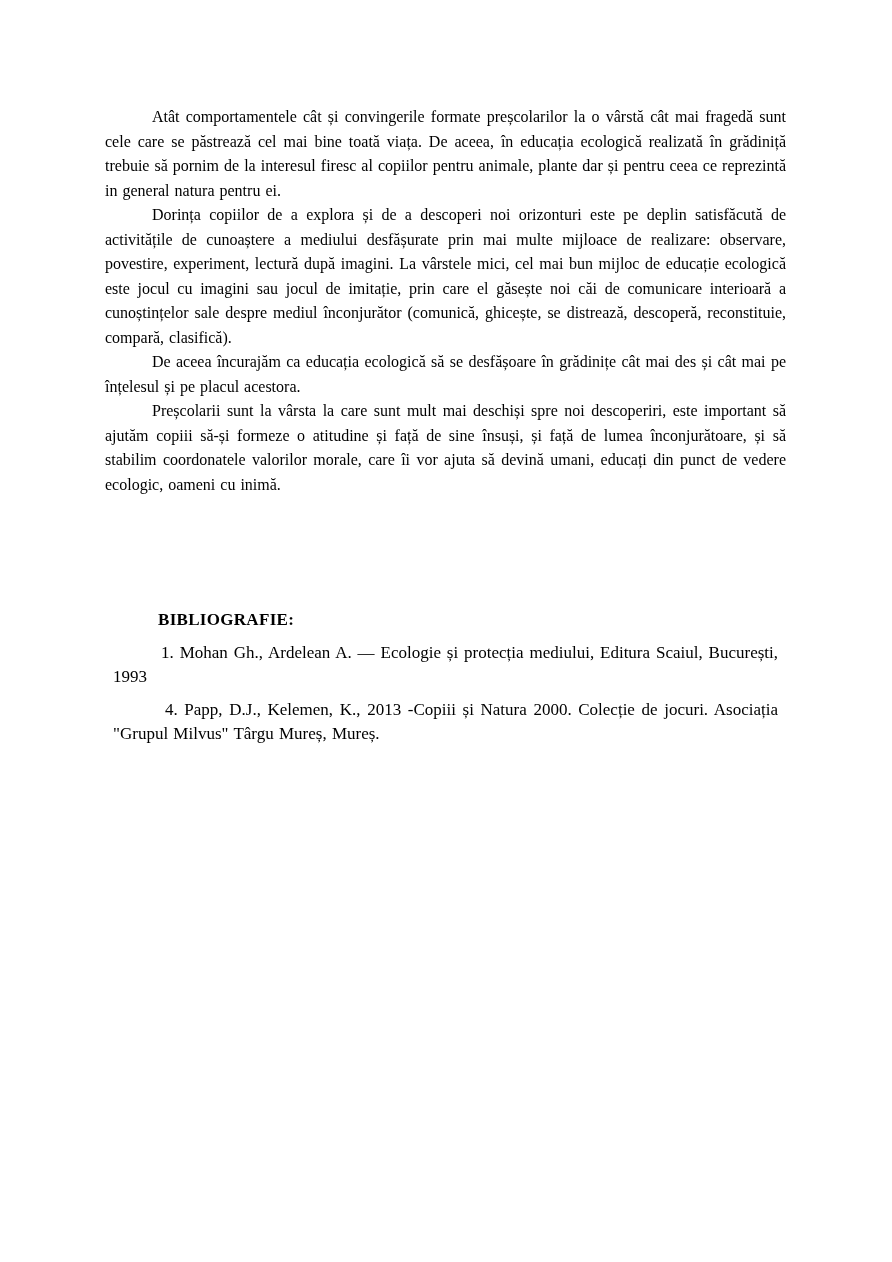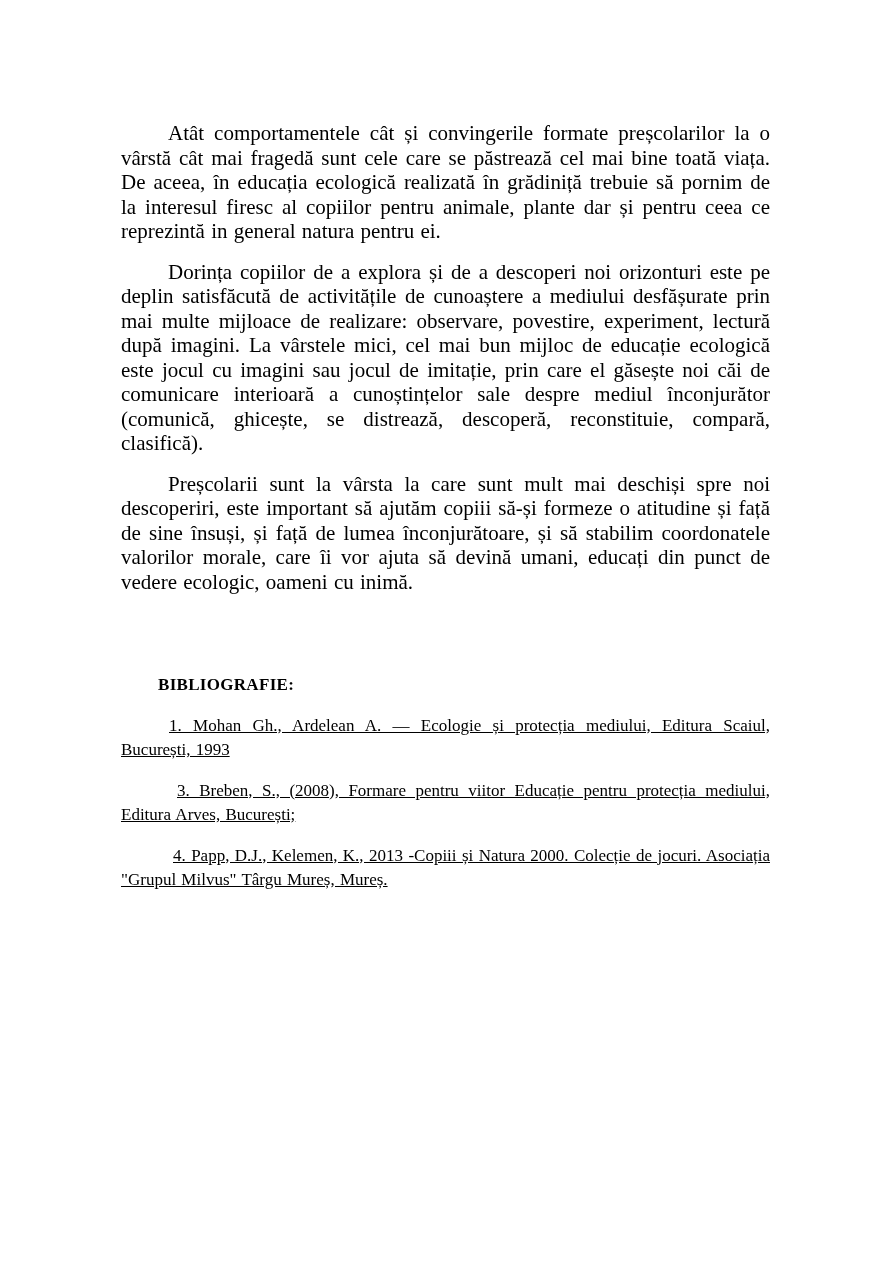--- a/index.html
+++ b/index.html
@@ -16,65 +16,64 @@
     color: #000000;
     overflow: hidden;
   }
   .content {
     position: absolute;
     left: 105px;
     top: 105px;
     width: 681px;
   }
   .body-par {
-    margin: 16px;
-    font-size: 21px;
+    margin: 0;
+    font-size: 16px;
     line-height: 24.5px;
     text-align: justify;
     text-indent: 47px;
     word-spacing: 1px;
   }
   .bib-heading {
-    margin: 79px 0 0 0;
+    margin: 111px 0 0 0;
     font-size: 17px;
     line-height: 24.5px;
     font-weight: bold;
     text-indent: 53px;
     letter-spacing: 0.3px;
   }
   .bib-item {
-    margin: 16px;
+    margin: 8px;
     font-size: 17px;
     line-height: 24.5px;
     text-align: justify;
     text-indent: 48px;
     word-spacing: 1px;
-    text-decoration: underline;
   }
   .bib-item.indent-3 { text-indent: 56px; }
   .bib-item.indent-4 { text-indent: 52px; }
   .bib-item.indent-5 { text-indent: 44px; }
 </style>
 </head>
 <body>
 
 <div class="page">
   <div class="content">
 
     <p class="body-par">Atât comportamentele cât și convingerile formate preșcolarilor la o vârstă cât mai fragedă sunt cele care se păstrează cel mai bine toată viața. De aceea, în educația ecologică realizată în grădiniță trebuie să pornim de la interesul firesc al copiilor pentru animale, plante dar și pentru ceea ce reprezintă in general natura pentru ei.</p>
 
     <p class="body-par">Dorința copiilor de a explora și de a descoperi noi orizonturi este pe deplin satisfăcută de activitățile de cunoaștere a mediului desfășurate prin mai multe mijloace de realizare: observare, povestire, experiment, lectură după imagini. La vârstele mici, cel mai bun mijloc de educație ecologică este jocul cu imagini sau jocul de imitație, prin care el găsește noi căi de comunicare interioară a cunoștințelor sale despre mediul înconjurător (comunică, ghicește, se distrează, descoperă, reconstituie, compară, clasifică).</p>
 
+    <p class="body-par">De aceea încurajăm ca educația ecologică să se desfășoare în grădinițe cât mai des și cât mai pe înțelesul și pe placul acestora.</p>
 
     <p class="body-par">Preșcolarii sunt la vârsta la care sunt mult mai deschiși spre noi descoperiri, este important să ajutăm copiii să-și formeze o atitudine și față de sine însuși, și față de lumea înconjurătoare, și să stabilim coordonatele valorilor morale, care îi vor ajuta să devină umani, educați din punct de vedere ecologic, oameni cu inimă.</p>
 
     <p class="bib-heading">BIBLIOGRAFIE:</p>
 
     <p class="bib-item indent-1">1. Mohan Gh., Ardelean A. — Ecologie și protecția mediului, Editura Scaiul, București, 1993</p>
 
 
-    <p class="bib-item indent-3">3. Breben, S., (2008), Formare pentru viitor Educație pentru protecția mediului, Editura Arves, București;</p>
 
     <p class="bib-item indent-4">4. Papp, D.J., Kelemen, K., 2013 -Copiii și Natura 2000. Colecție de jocuri. Asociația "Grupul Milvus" Târgu Mureș, Mureș.</p>
 
 
   </div>
 </div>
 
 </body></html>

